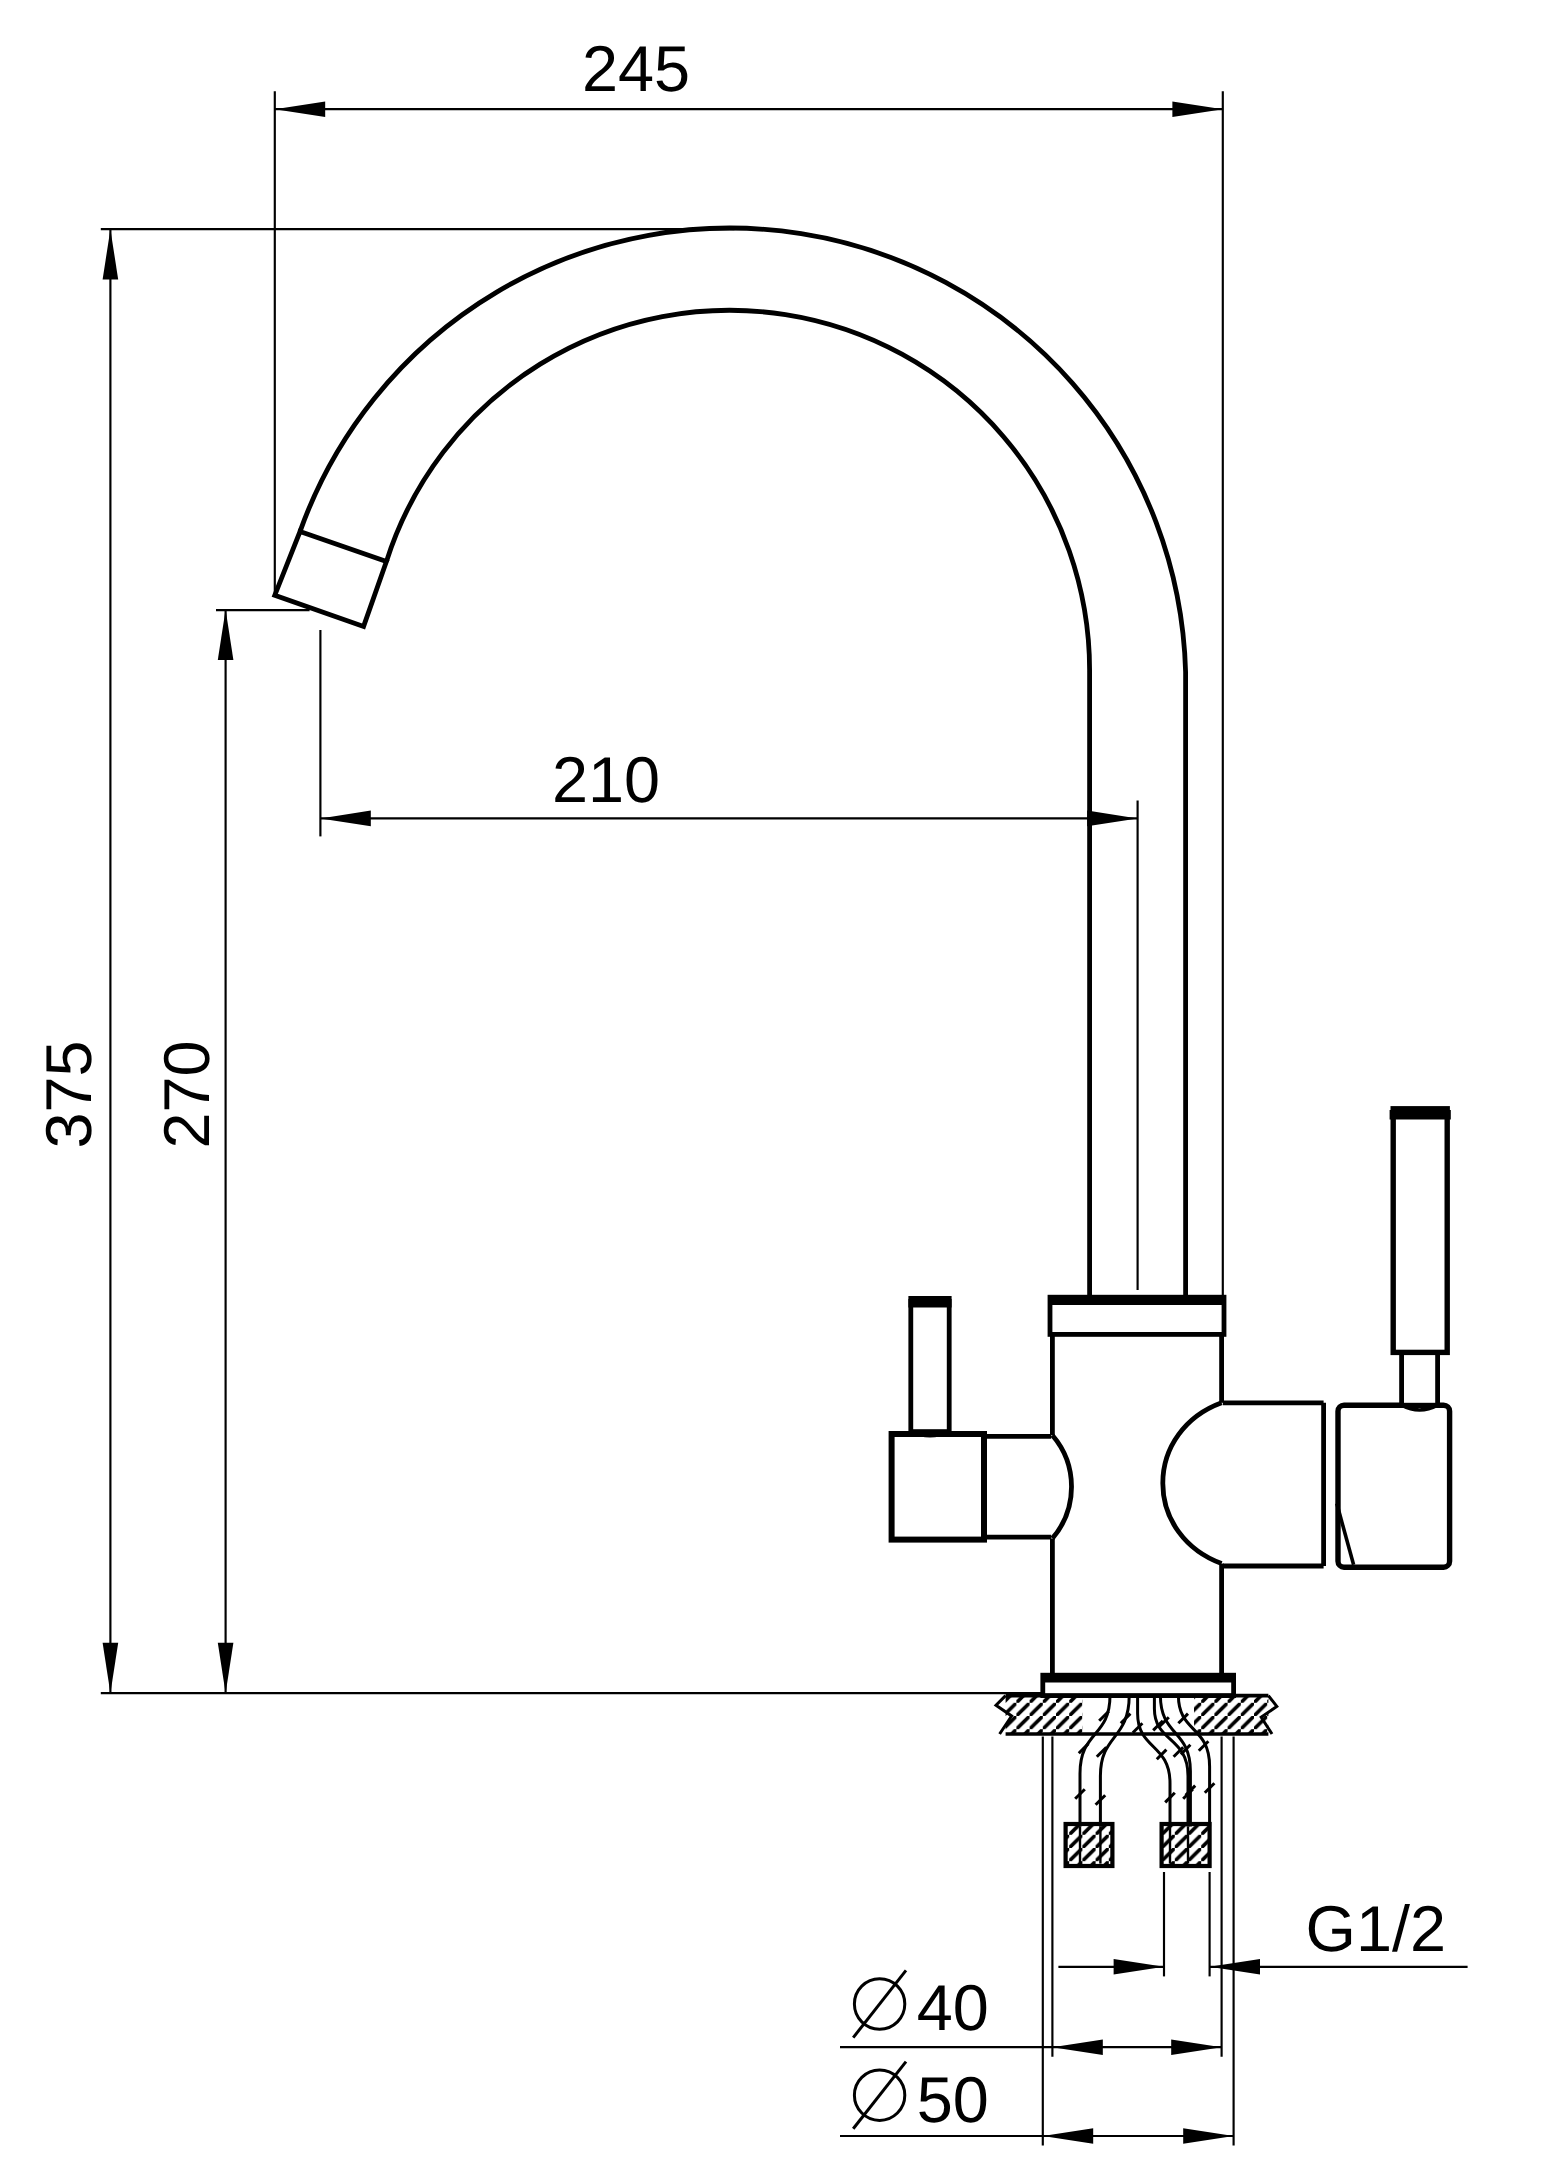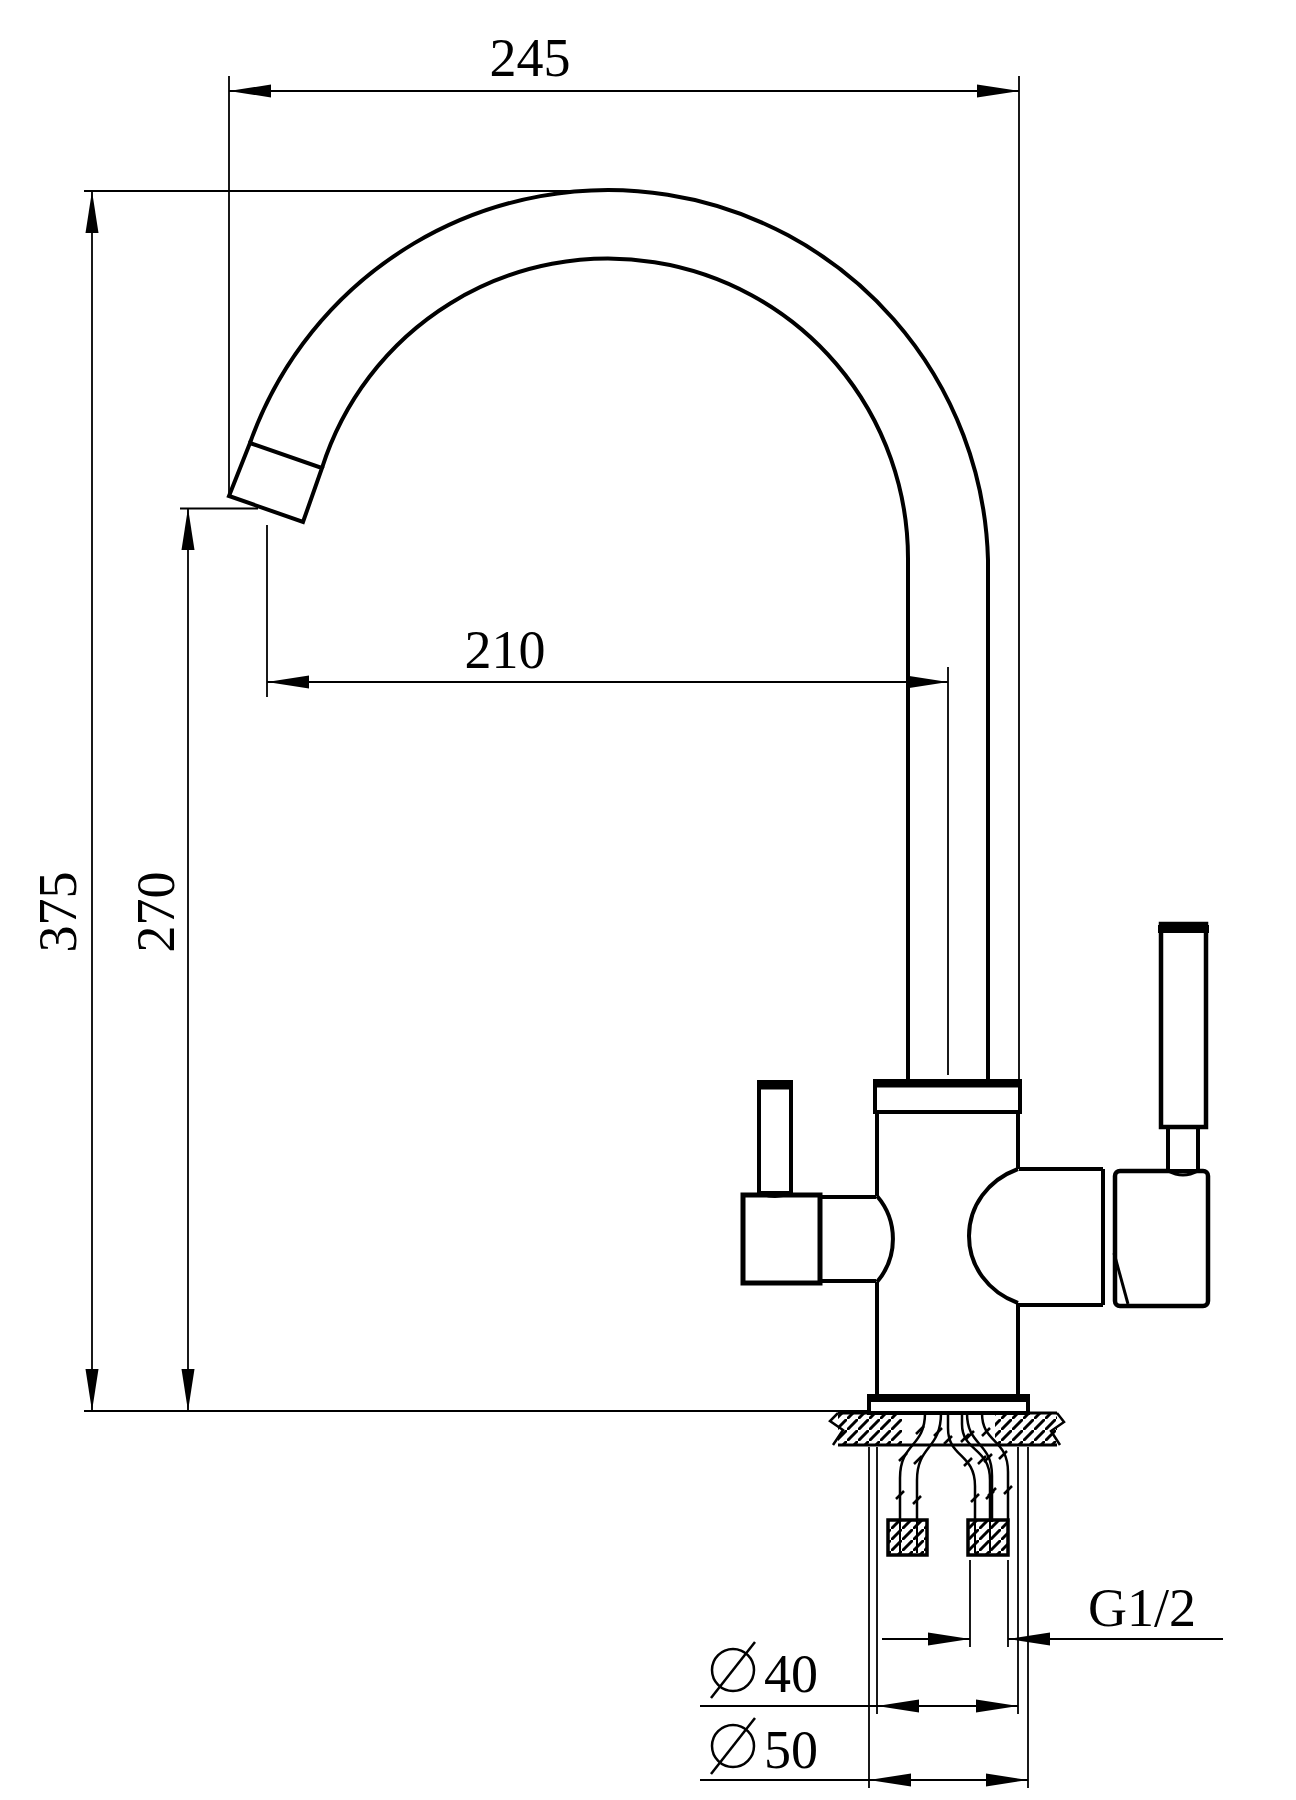--- a/index.html
+++ b/index.html
@@ -1,17 +1,17 @@
 <!DOCTYPE html>
 <html><head>
 <meta charset="utf-8">
 <style>
   html,body{margin:0;padding:0;background:#ffffff;}
   .sheet{position:relative;width:1296px;height:1800px;background:#ffffff;margin:0 auto;
-         font-family:Liberation Serif, serif;}
+         font-family:Liberation Sans, sans-serif;}
   svg{display:block;}
   text{fill:#000;}
   .dimtext{font-size:54px;}
   .thin{stroke:#000;stroke-width:1.8;fill:none;}
   .obj{stroke:#000;stroke-width:4;fill:none;}
   .objw{stroke:#000;stroke-width:4;fill:#ffffff;}
   .thick{stroke:#000;stroke-width:7;fill:none;}
   .arrow{fill:#000;stroke:none;}
 </style>
 </head>

